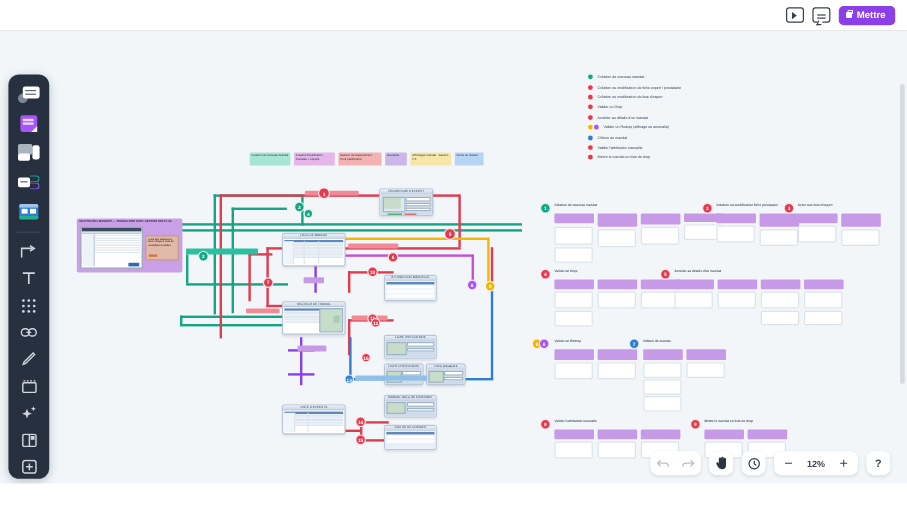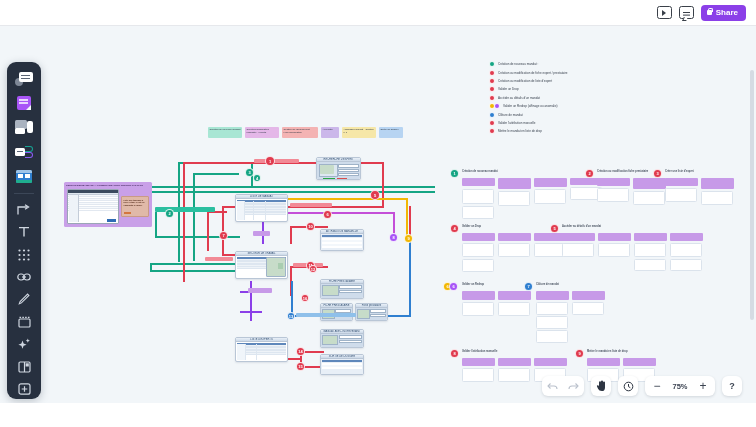--- a/index.html
+++ b/index.html
@@ -194,21 +194,21 @@
 <div id="topbar">
   <div class="tb-right">
     <div class="tb-btn">
         <span class="tri"></span>
       </div>
     <div class="tb-btn chat">
         <span class="lines"></span>
       </div>
     <div class="share-btn">
       <span class="lock"></span>
-      <span>Share</span>
+      <span>Mettre</span>
     </div>
   </div>
 </div>
 
 <div id="canvas">
 
   <div class="ln" style="left:150px;top:160px;width:285px;height:1.6px;background:#15a584;"></div>
   <div class="ln" style="left:150px;top:165px;width:285px;height:1.6px;background:#15a584;"></div>
   <div class="ln" style="left:178px;top:136px;width:1.6px;height:100px;background:#15a584;"></div>
   <div class="ln" style="left:178px;top:136px;width:74px;height:1.6px;background:#15a584;"></div>
@@ -739,21 +739,21 @@
       </svg>
     </div>
     <div class="bb sq">
       <svg width="11" height="11" viewBox="0 0 11 11">
         <circle cx="5.5" cy="5.5" r="4.3" fill="none" stroke="#2d3542" stroke-width="1"></circle>
         <path d="M5.5 3 L5.5 5.6 L7.3 6.7" fill="none" stroke="#2d3542" stroke-width="1"></path>
       </svg>
     </div>
     <div class="bb zoom">
       <div class="zb">−</div>
-      <div class="zv">75%</div>
+      <div class="zv">12%</div>
       <div class="zb">+</div>
     </div>
     <div class="bb sq">
       <span style="font-size:9px;color:#3c4452;font-weight:bold;">?</span>
     </div>
   </div>
 
 </div>
 
 </body></html>

